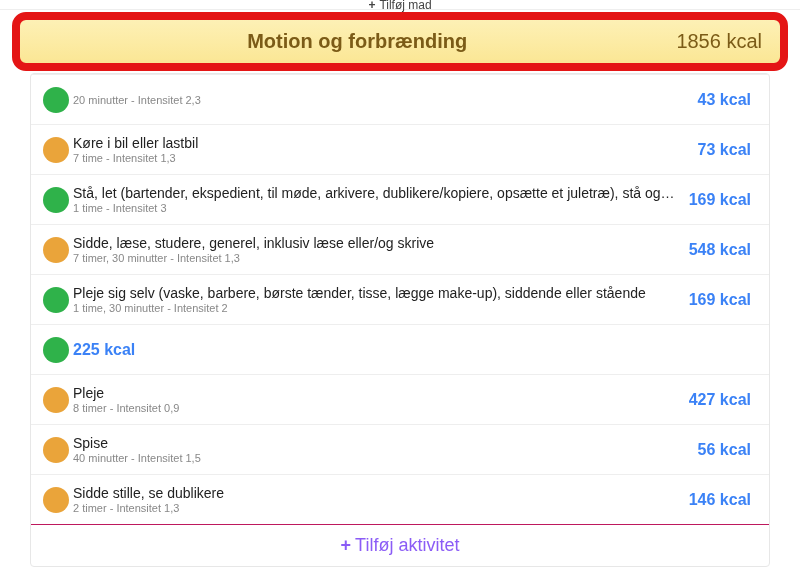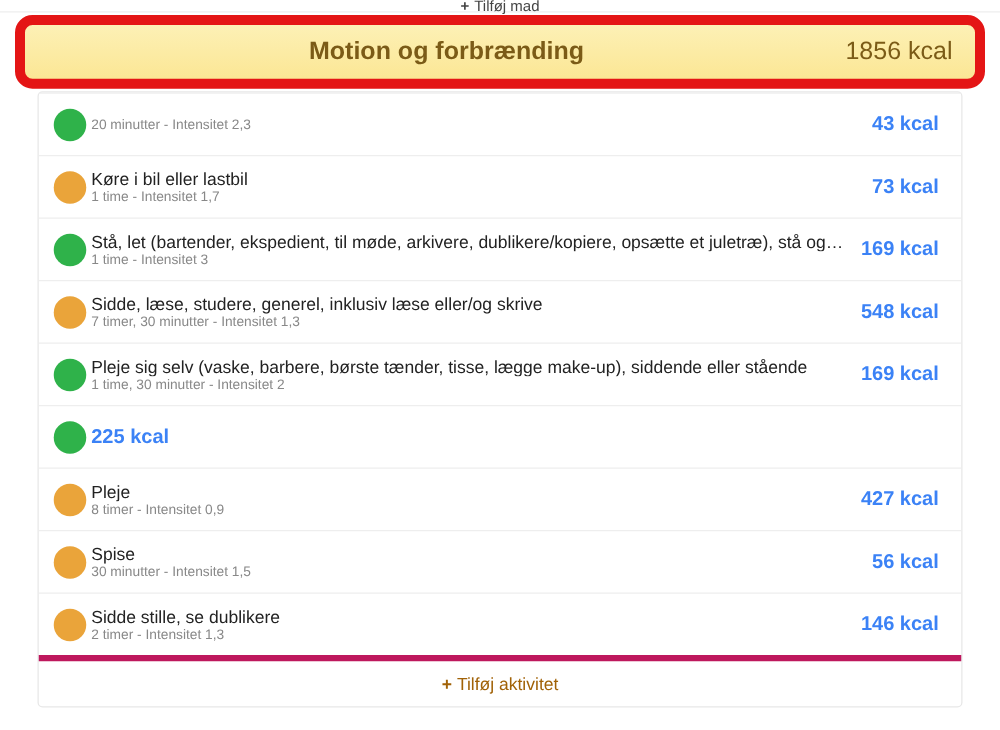--- a/index.html
+++ b/index.html
@@ -97,25 +97,25 @@
       color: #888;
       margin-top: 1px;
     }
     .kcal {
       font-size: 16px;
       font-weight: 700;
       color: #3b82f6;
       white-space: nowrap;
     }
     .add-row {
-      border-top: 5px solid #be185d;
+      border-top: 1px solid #be185d;
       text-align: center;
       padding: 10px 0 10px 0;
-      font-size: 14px;
-      color: #a16207;
+      font-size: 18px;
+      color: #8b5cf6;
       cursor: pointer;
     }
     .plus {
       font-weight: 800;
       margin-right: 4px;
     }
     .first-row {
       position: relative;
     }
     .first-row .dot,
@@ -150,21 +150,21 @@
           <div class="label"></div>
           <div class="sub">20 minutter - Intensitet 2,3</div>
         </div>
         <div class="kcal">43 kcal</div>
       </div>
 
       <div class="row">
         <div class="dot orange"></div>
         <div class="info">
           <div class="label">Køre i bil eller lastbil</div>
-          <div class="sub">1 time - Intensitet 1,7</div>
+          <div class="sub">7 time - Intensitet 1,3</div>
         </div>
         <div class="kcal">73 kcal</div>
       </div>
 
       <div class="row">
         <div class="dot green"></div>
         <div class="info">
           <div class="label">Stå, let (bartender, ekspedient, til møde, arkivere, dublikere/kopiere, opsætte et juletræ), stå og sn...</div>
           <div class="sub">1 time - Intensitet 3</div>
         </div>
@@ -200,21 +200,21 @@
           <div class="label">Pleje</div>
           <div class="sub">8 timer - Intensitet 0,9</div>
         </div>
         <div class="kcal">427 kcal</div>
       </div>
 
       <div class="row">
         <div class="dot orange"></div>
         <div class="info">
           <div class="label">Spise</div>
-          <div class="sub">30 minutter - Intensitet 1,5</div>
+          <div class="sub">40 minutter - Intensitet 1,5</div>
         </div>
         <div class="kcal">56 kcal</div>
       </div>
 
       <div class="row">
         <div class="dot orange"></div>
         <div class="info">
           <div class="label">Sidde stille, se dublikere</div>
           <div class="sub">2 timer - Intensitet 1,3</div>
         </div>

